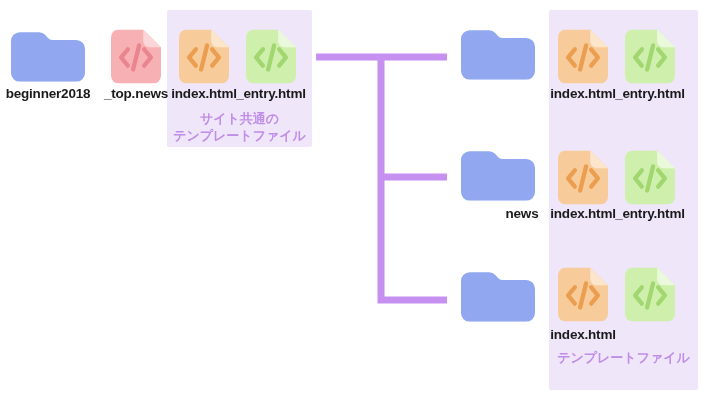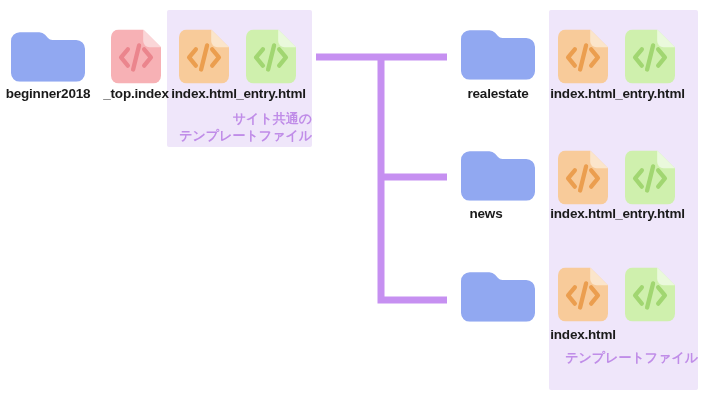--- a/index.html
+++ b/index.html
@@ -3,21 +3,21 @@
 <meta charset="utf-8">
 <style>
   * { margin:0; padding:0; box-sizing:border-box; }
   html,body { background:#ffffff; }
   body { font-family:"Liberation Sans", sans-serif; }
   .stage { position:relative; width:705px; height:404px; background:#ffffff; overflow:hidden; }
   .hbox { position:absolute; background:#EFE6FA; border-radius:2px; }
   .label { position:absolute; font-size:13.5px; font-weight:700; color:#1A1A1A;
            text-align:center; white-space:nowrap; letter-spacing:-0.2px; }
   .caption { position:absolute; font-size:13px; font-weight:700; color:#C08DE8;
-             text-align:right; line-height:17px; white-space:nowrap; }
+             text-align:center; line-height:17px; white-space:nowrap; }
   .icon { position:absolute; }
   .icon svg { display:block; width:100%; height:100%; }
   .folder { --folder:#91A8F1; width:74px; height:53px; }
   .file { width:50px; height:55px; }
   .file.pink   { --body:#F7B1B5; --fold:#FAD6D8; --glyph:#EB858D; }
   .file.orange { --body:#F8CB9A; --fold:#FBE5CB; --glyph:#EB9E4F; }
   .file.green  { --body:#CFF0AD; --fold:#EAF9DC; --glyph:#A1D671; }
   .connector { position:absolute; left:312px; top:50px; }
 </style>
 </head>
@@ -54,21 +54,21 @@
         <use href="#icon-folder"></use>
       </svg>
   </div>
   <div class="label" style="left:-2px; top:86px; width:100px">beginner2018</div>
 
   <div class="icon file pink" style="left:111px; top:29px">
     <svg viewBox="0 0 52 56">
         <use href="#icon-file"></use>
       </svg>
   </div>
-  <div class="label" style="left:86px; top:86px; width:100px">_top.index</div>
+  <div class="label" style="left:86px; top:86px; width:100px">_top.news</div>
 
   <div class="icon file orange" style="left:179px; top:29px">
     <svg viewBox="0 0 52 56">
         <use href="#icon-file"></use>
       </svg>
   </div>
   <div class="label" style="left:154px; top:86px; width:100px">index.html</div>
 
   <div class="icon file green" style="left:246px; top:29px">
     <svg viewBox="0 0 52 56">
@@ -80,40 +80,39 @@
   <div class="caption" style="left:167px; top:110px; width:145px">
     <div>サイト共通の</div>
     <div>テンプレートファイル</div>
   </div>
 
   <div class="icon folder" style="left:461px; top:27px">
     <svg viewBox="0 0 76 54">
         <use href="#icon-folder"></use>
       </svg>
   </div>
-  <div class="label" style="left:448px; top:86px; width:100px">realestate</div>
   <div class="icon file orange" style="left:558px; top:29px">
     <svg viewBox="0 0 52 56">
         <use href="#icon-file"></use>
       </svg>
   </div>
   <div class="label" style="left:533px; top:86px; width:100px">index.html</div>
   <div class="icon file green" style="left:625px; top:29px">
     <svg viewBox="0 0 52 56">
         <use href="#icon-file"></use>
       </svg>
   </div>
   <div class="label" style="left:600px; top:86px; width:100px">_entry.html</div>
 
   <div class="icon folder" style="left:461px; top:148px">
     <svg viewBox="0 0 76 54">
         <use href="#icon-folder"></use>
       </svg>
   </div>
-  <div class="label" style="left:436px; top:206px; width:100px">news</div>
+  <div class="label" style="left:472px; top:206px; width:100px">news</div>
   <div class="icon file orange" style="left:558px; top:150px">
     <svg viewBox="0 0 52 56">
         <use href="#icon-file"></use>
       </svg>
   </div>
   <div class="label" style="left:533px; top:206px; width:100px">index.html</div>
   <div class="icon file green" style="left:625px; top:150px">
     <svg viewBox="0 0 52 56">
         <use href="#icon-file"></use>
       </svg>

